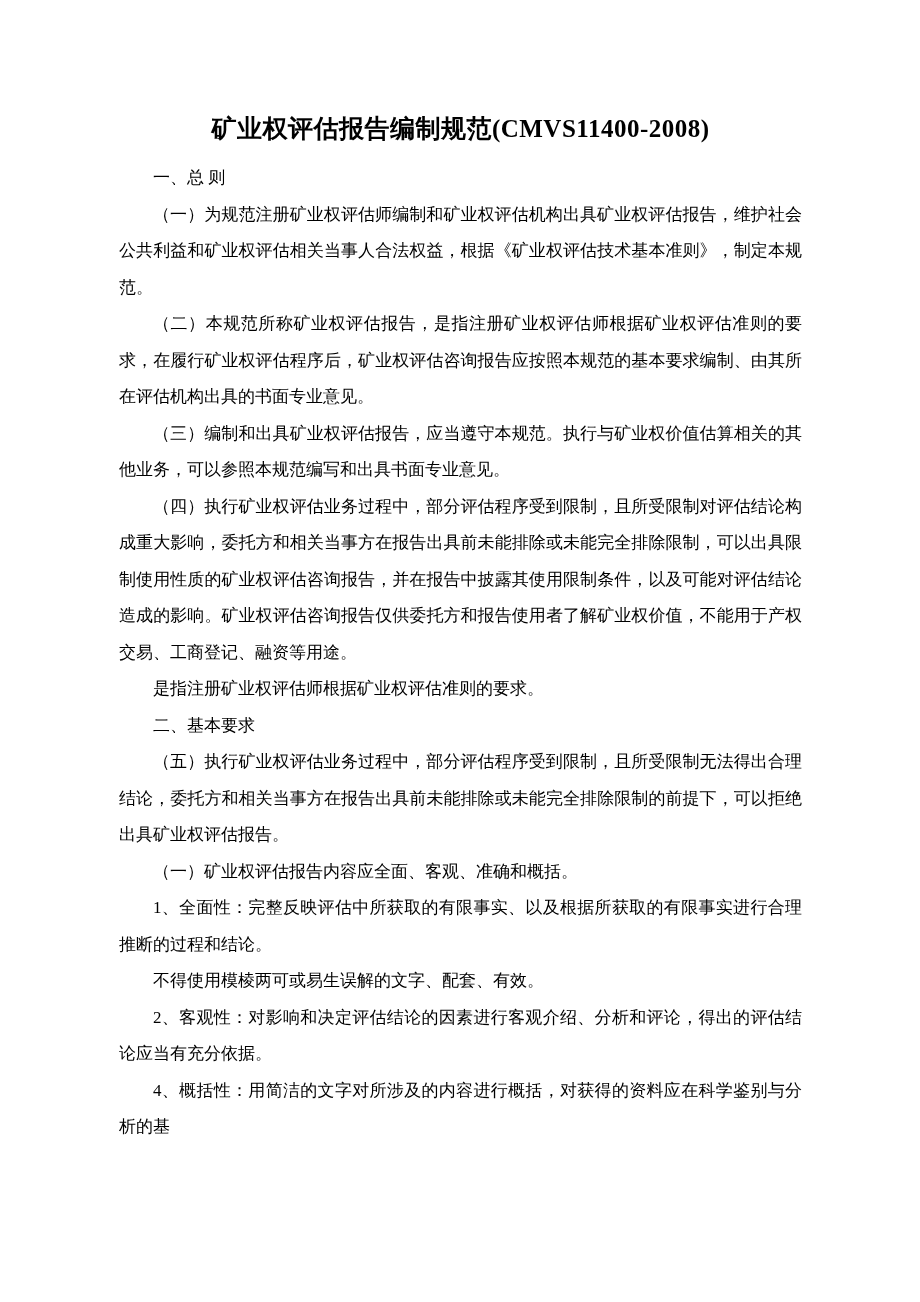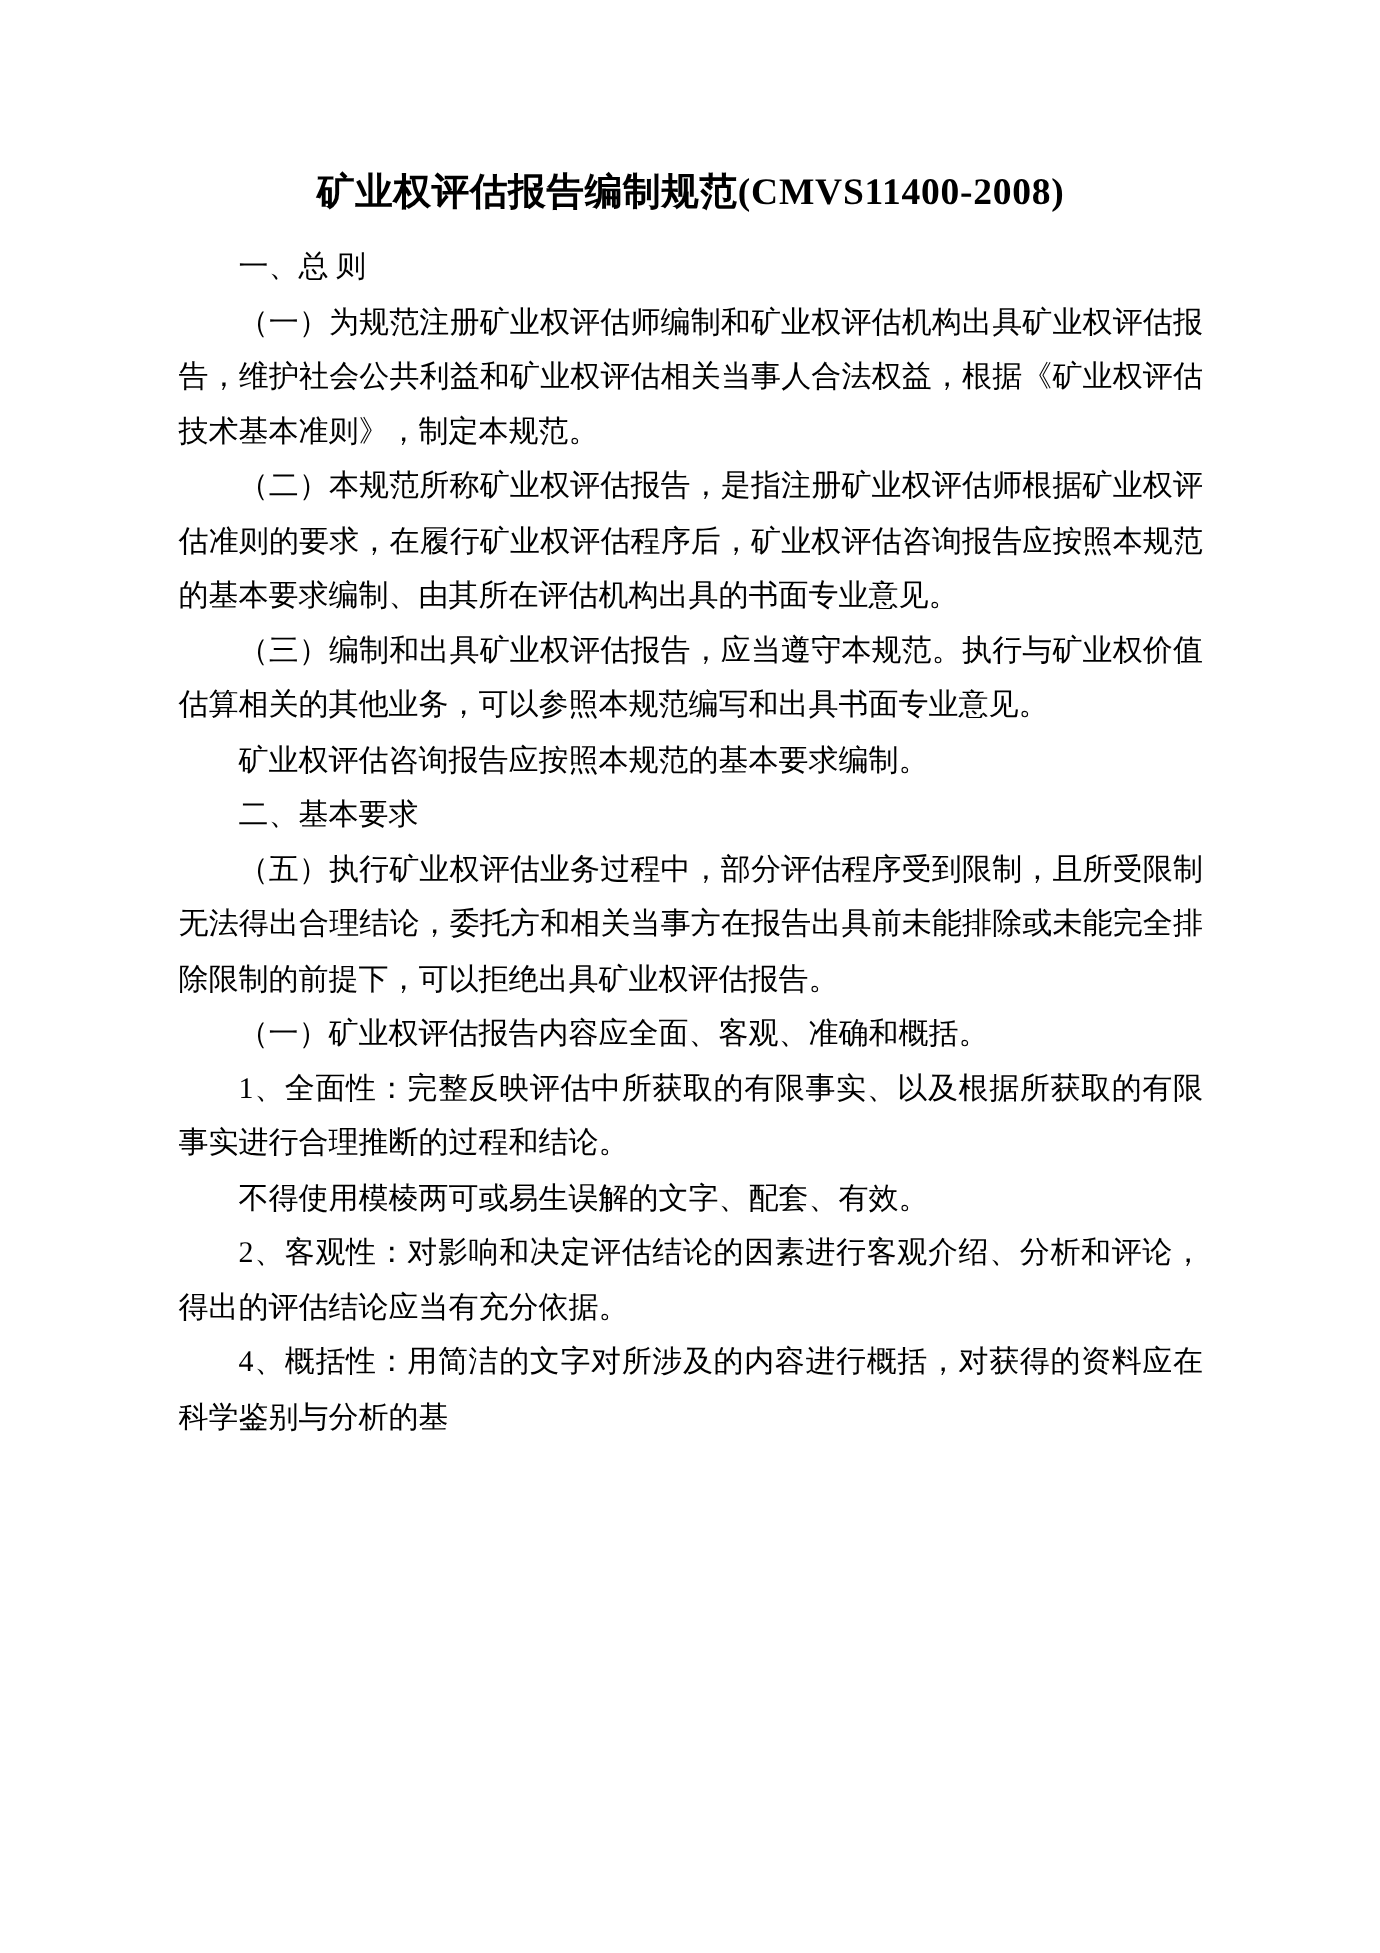--- a/index.html
+++ b/index.html
@@ -21,40 +21,41 @@
   }
   .doc-title {
     text-align: center;
     font-size: 25px;
     font-weight: bold;
     line-height: 38px;
     margin-bottom: 12px;
     letter-spacing: 0.5px;
   }
   .doc-body p {
-    font-size: 20px;
+    font-size: 17px;
     line-height: 36.5px;
     text-align: justify;
     text-justify: inter-character;
     text-indent: 2em;
     word-break: break-all;
   }
 </style>
 </head>
 <body>
 
 <div class="page">
   <h1 class="doc-title">矿业权评估报告编制规范(CMVS11400-2008)</h1>
 
   <div class="doc-body">
     <p>一、总 则</p>
     <p>（一）为规范注册矿业权评估师编制和矿业权评估机构出具矿业权评估报告，维护社会公共利益和矿业权评估相关当事人合法权益，根据《矿业权评估技术基本准则》，制定本规范。</p>
     <p>（二）本规范所称矿业权评估报告，是指注册矿业权评估师根据矿业权评估准则的要求，在履行矿业权评估程序后，矿业权评估咨询报告应按照本规范的基本要求编制、由其所在评估机构出具的书面专业意见。</p>
     <p>（三）编制和出具矿业权评估报告，应当遵守本规范。执行与矿业权价值估算相关的其他业务，可以参照本规范编写和出具书面专业意见。</p>
-    <p>矿业权评估咨询报告应按照本规范的基本要求编制。</p>
+    <p>（四）执行矿业权评估业务过程中，部分评估程序受到限制，且所受限制对评估结论构成重大影响，委托方和相关当事方在报告出具前未能排除或未能完全排除限制，可以出具限制使用性质的矿业权评估咨询报告，并在报告中披露其使用限制条件，以及可能对评估结论造成的影响。矿业权评估咨询报告仅供委托方和报告使用者了解矿业权价值，不能用于产权交易、工商登记、融资等用途。</p>
+    <p>是指注册矿业权评估师根据矿业权评估准则的要求。</p>
     <p>二、基本要求</p>
     <p>（五）执行矿业权评估业务过程中，部分评估程序受到限制，且所受限制无法得出合理结论，委托方和相关当事方在报告出具前未能排除或未能完全排除限制的前提下，可以拒绝出具矿业权评估报告。</p>
     <p>（一）矿业权评估报告内容应全面、客观、准确和概括。</p>
     <p>1、全面性：完整反映评估中所获取的有限事实、以及根据所获取的有限事实进行合理推断的过程和结论。</p>
     <p>不得使用模棱两可或易生误解的文字、配套、有效。</p>
     <p>2、客观性：对影响和决定评估结论的因素进行客观介绍、分析和评论，得出的评估结论应当有充分依据。</p>
     <p>4、概括性：用简洁的文字对所涉及的内容进行概括，对获得的资料应在科学鉴别与分析的基</p>
   </div>
 </div>
 

